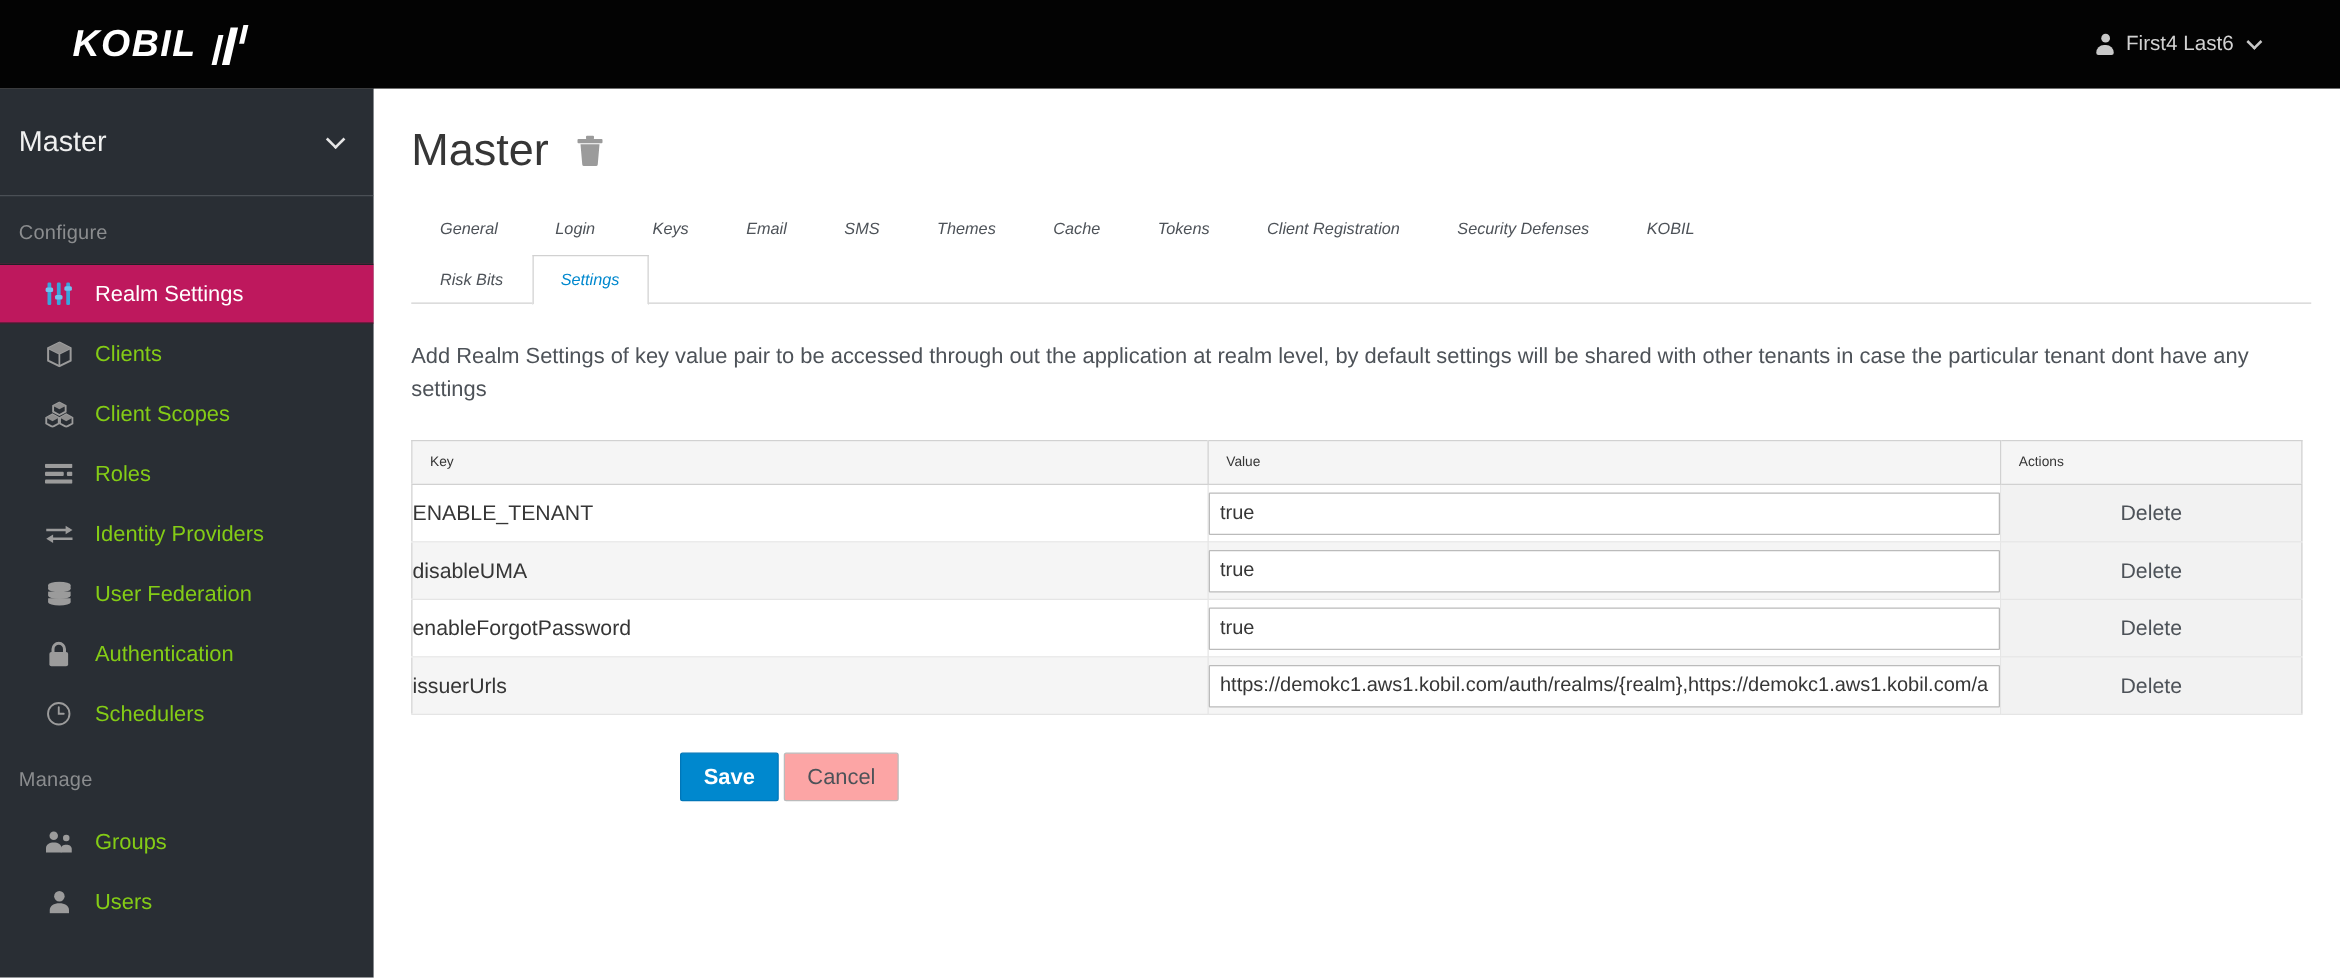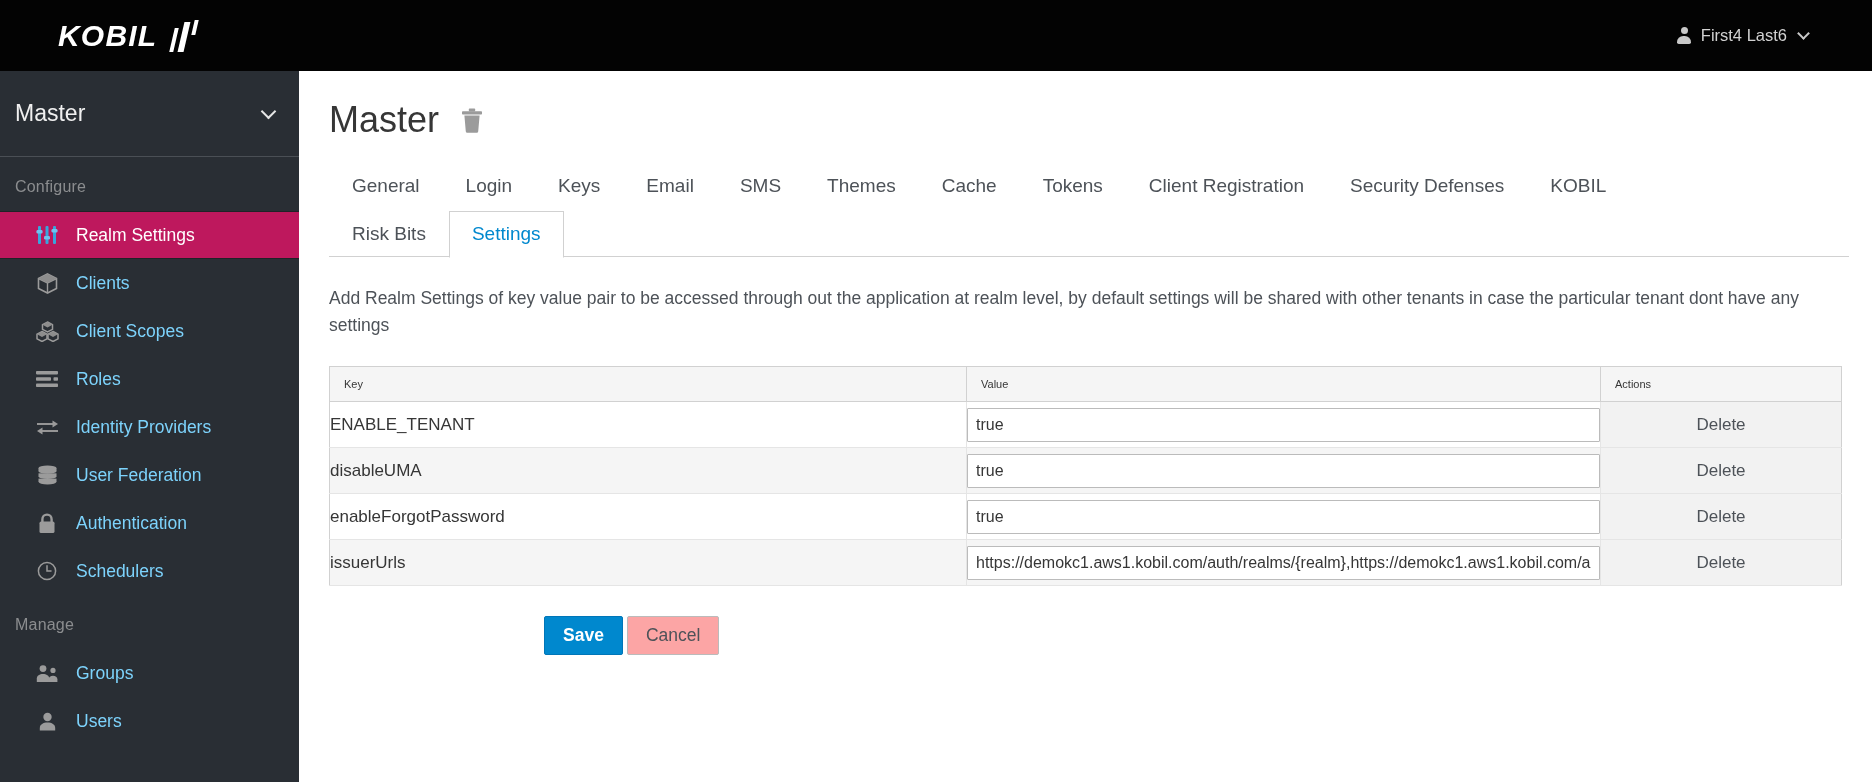--- a/index.html
+++ b/index.html
@@ -90,21 +90,21 @@
   }
   .nav-section {
     color: #8b8d8f; font-size: 16px;
     padding: 21px 0 15px 15px;
     letter-spacing: 0.2px;
   }
   .nav-item {
     display: flex; align-items: center;
     height: 48px;
     padding-left: 34px;
-    color: #7dd3fc; font-size: 17.5px;
+    color: #84cc16; font-size: 17.5px;
     cursor: pointer;
   }
   .nav-item.active {
     background: #be185d;
     border-top: 1px solid #1f2327;
     border-bottom: 1px solid #1f2327;
     color: #ffffff;
   }
   .nav-ico {
     width: 26px; height: 22px; margin-right: 16px;
@@ -135,26 +135,27 @@
     display: flex; flex-wrap: wrap;
     position: relative;
     width: 1520px;
   }
   .tabs::after {
     content: ""; position: absolute; left: 0; bottom: 0;
     width: 1520px; height: 1px; background: #d1d1d1;
   }
   .tab {
     padding: 11px 22px 12px 22px;
-    font-size: 19px; color: #4d5258;
+    font-size: 13px; color: #4d5258;
     cursor: pointer;
     border: 1px solid transparent;
     margin-bottom: -1px;
     position: relative; z-index: 2;
     white-space: nowrap;
+    font-style: italic;
   }
   .tab.active {
     color: #0088ce;
     background: #ffffff;
     border: 1px solid #d1d1d1;
     border-bottom: 1px solid #ffffff;
   }
   .tabs-row2 { width: 100%; display: flex; margin-top: 2px; }
 
   .desc {

